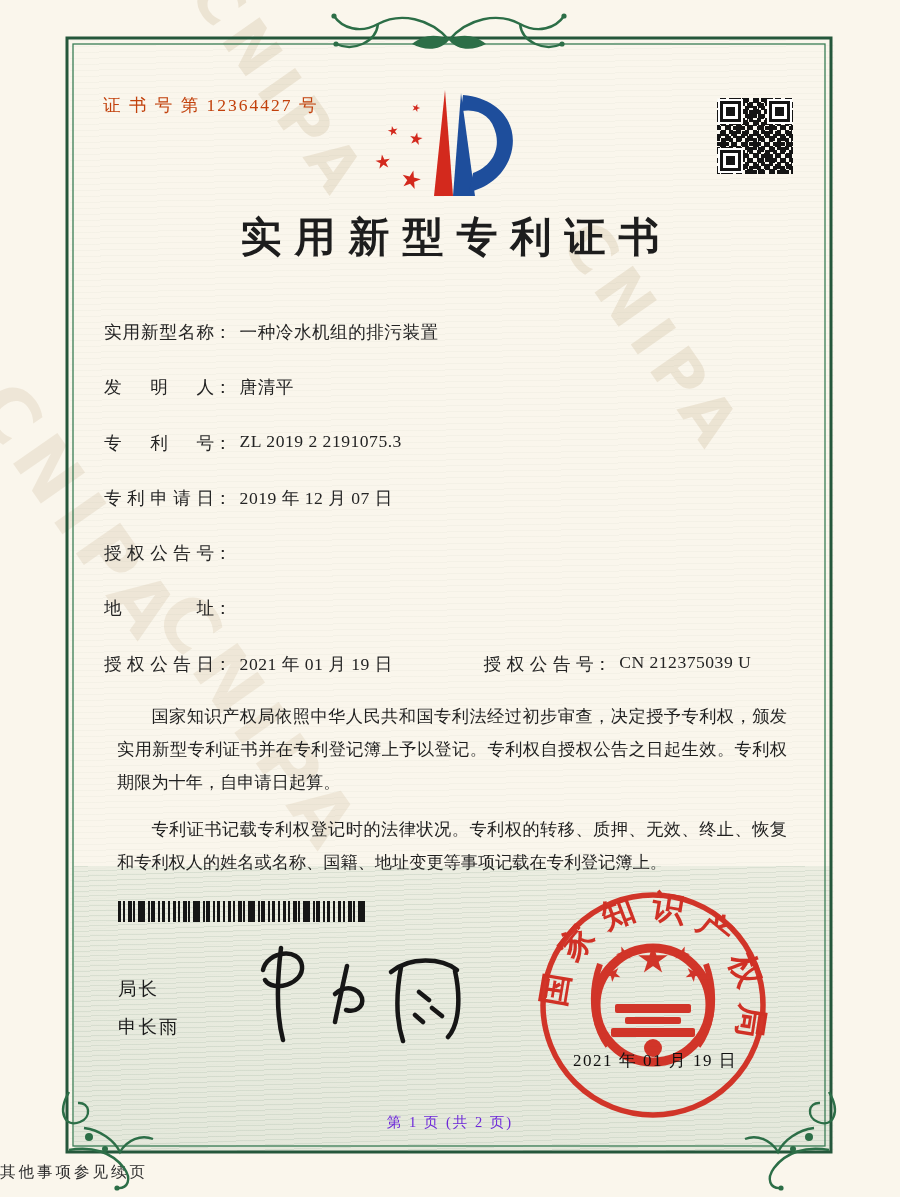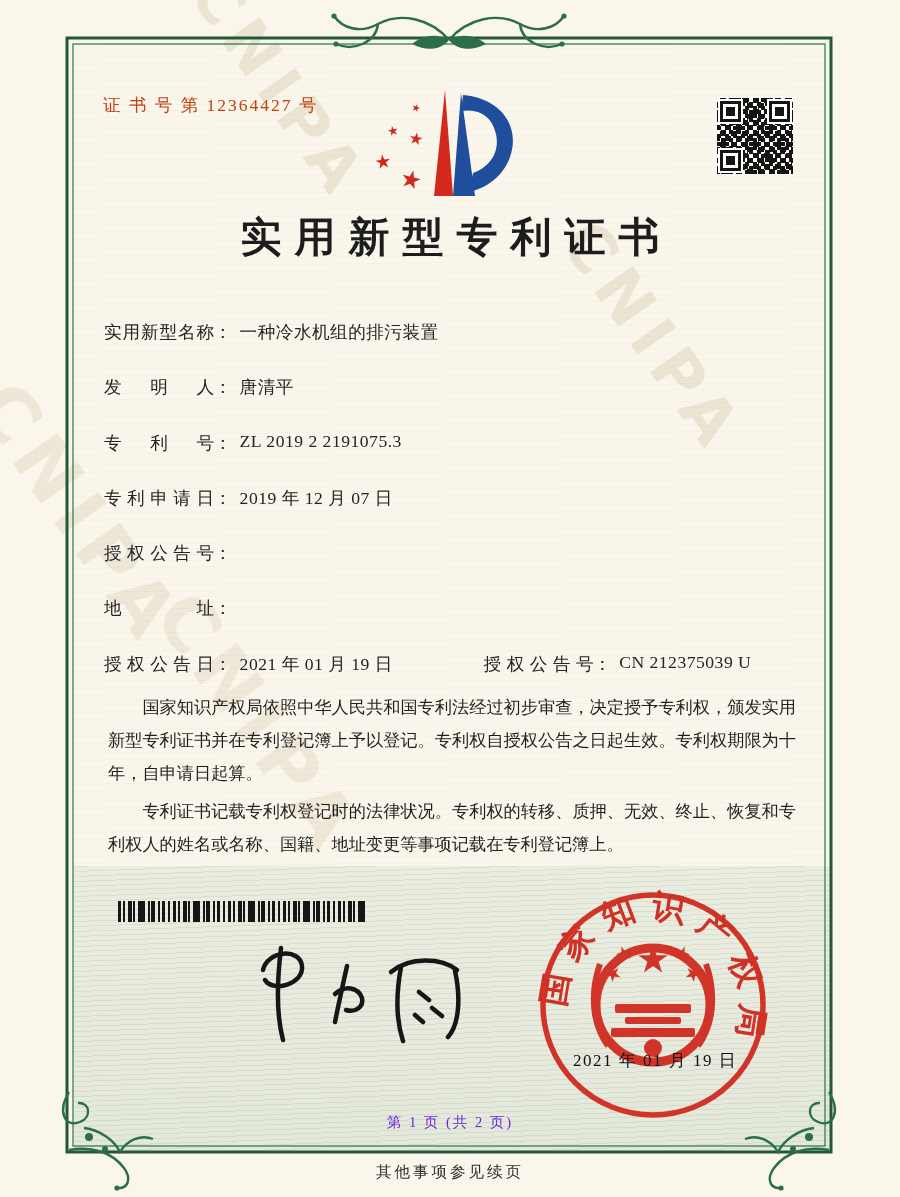--- a/index.html
+++ b/index.html
@@ -39,38 +39,38 @@
   
   .fields{position:absolute;left:104px;right:92px;top:320px;}
   .frow{display:flex;align-items:flex-start;height:55.3px;font-size:17.6px;color:#242424;}
   .flabel{width:110px;flex:none;text-align:justify;text-align-last:justify;text-justify:inter-character;}
   .fcolon{flex:none;margin-right:8px;}
   .fval{letter-spacing:.5px;font-family:Liberation Serif, serif;}
   .v238{width:244px;flex:none;}
   
   .paras{position:absolute;left:104px;right:100px;top:687px;font-size:17.2px;line-height:1.93;
          color:#1f1f1f;text-align:justify;}
-  .paras p{margin:4px;text-indent:2em;}
+  .paras p{margin:13px;text-indent:2em;}
   
   .barcode{position:absolute;left:118px;top:901px;width:250px;height:21px;
      background-image:repeating-linear-gradient(90deg,#161616 0 2px,transparent 2px 5px),
                       repeating-linear-gradient(90deg,#161616 0 3px,transparent 3px 11px);}
   
   .signer{position:absolute;left:118px;top:976px;font-family:"Liberation Sans",sans-serif;
           font-size:18.5px;color:#1b1b1b;}
   .signer div{margin-bottom:13px;letter-spacing:2px;}
   .signature{position:absolute;left:243px;top:936px;}
   
   .seal{position:absolute;left:536px;top:888px;opacity:.93;}
   .sealdate{position:absolute;left:546px;top:1049px;width:218px;text-align:center;font-size:17px;
             letter-spacing:1.5px;color:#101010;z-index:6;}
   
   .pagenum{position:absolute;left:67px;right:67px;top:1113px;text-align:center;font-size:14.5px;
            letter-spacing:2px;color:#6d28d9;}
-  .note{position:absolute;left:0;right:0;top:1162px;text-align:center;font-size:15.5px;
+  .note{position:absolute;left:0;right:0;top:1162px;text-align:left;font-size:15.5px;
         letter-spacing:3px;color:#2c2c2c;}
   .frame{position:absolute;left:0;top:0;pointer-events:none;z-index:4;}
 </style>
 </head>
 <body>
 
 <div class="page">
 
   <div class="wm wm1">CNIPA</div>
   <div class="wm wm2">CNIPA</div>
@@ -149,20 +149,24 @@
     </div>
   </div>
 
   <div class="paras">
     <p>国家知识产权局依照中华人民共和国专利法经过初步审查，决定授予专利权，颁发实用新型专利证书并在专利登记簿上予以登记。专利权自授权公告之日起生效。专利权期限为十年，自申请日起算。</p>
     <p>专利证书记载专利权登记时的法律状况。专利权的转移、质押、无效、终止、恢复和专利权人的姓名或名称、国籍、地址变更等事项记载在专利登记簿上。</p>
   </div>
 
   <div class="barcode"></div>
 
+  <div class="signer">
+    <div>局长</div>
+    <div>申长雨</div>
+  </div>
 
   <div class="signature">
     <svg width="235" height="118" viewBox="0 0 235 118" fill="none" stroke="#161616" stroke-width="4.5" stroke-linecap="round">
       <path d="M38,12 C34,45 33,78 40,104"></path>
       <path d="M20,34 C24,15 57,11 59,30 C61,48 30,57 22,44"></path>
       <path d="M104,30 C100,48 96,66 92,86"></path>
       <path d="M92,58 C102,49 115,51 119,62 C121,71 112,77 103,74"></path>
       <path d="M148,36 C167,20 199,22 214,34"></path>
       <path d="M158,31 C153,58 153,84 160,105"></path>
       <path d="M212,35 C218,62 216,89 205,101"></path>

